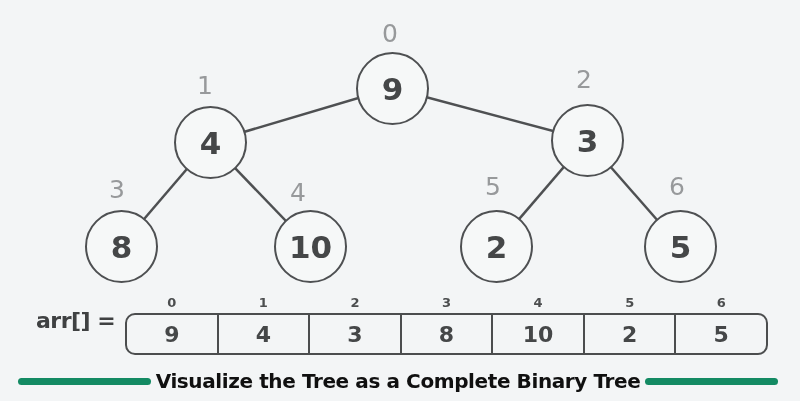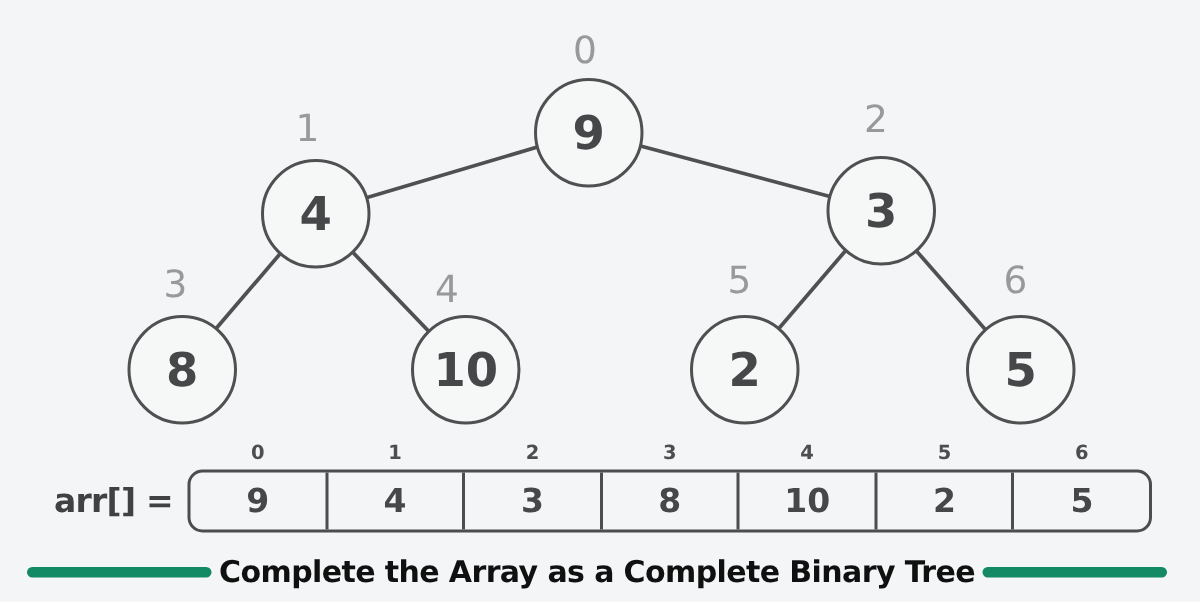--- a/index.html
+++ b/index.html
@@ -48,21 +48,21 @@
   }
   .i0 { left: 368px; top: 19px; }
   .i1 { left: 183px; top: 71px; }
   .i2 { left: 562px; top: 65px; }
   .i3 { left: 95px;  top: 175px; }
   .i4 { left: 276px; top: 178px; }
   .i5 { left: 471px; top: 172px; }
   .i6 { left: 655px; top: 172px; }
   .arr-label {
     position: absolute;
-    left: 36px; top: 322px;
+    left: 36px; top: 308px;
     font-size: 22px;
     font-weight: bold;
     color: #3f4142;
     letter-spacing: -0.5px;
   }
   .array-box {
     position: absolute;
     left: 125px; top: 313px;
     width: 643px; height: 42px;
     box-sizing: border-box;
@@ -171,17 +171,17 @@
       <span>2</span>
     </div>
     <div class="cell">
       <span class="cell-index">6</span>
       <span>5</span>
     </div>
   </div>
 
   <div class="caption-row">
     <div class="caption-line"></div>
-    <div class="caption-text">Complete the Array as a Complete Binary Tree</div>
+    <div class="caption-text">Visualize the Tree as a Complete Binary Tree</div>
     <div class="caption-line"></div>
   </div>
 
 </div>
 
 </body></html>

